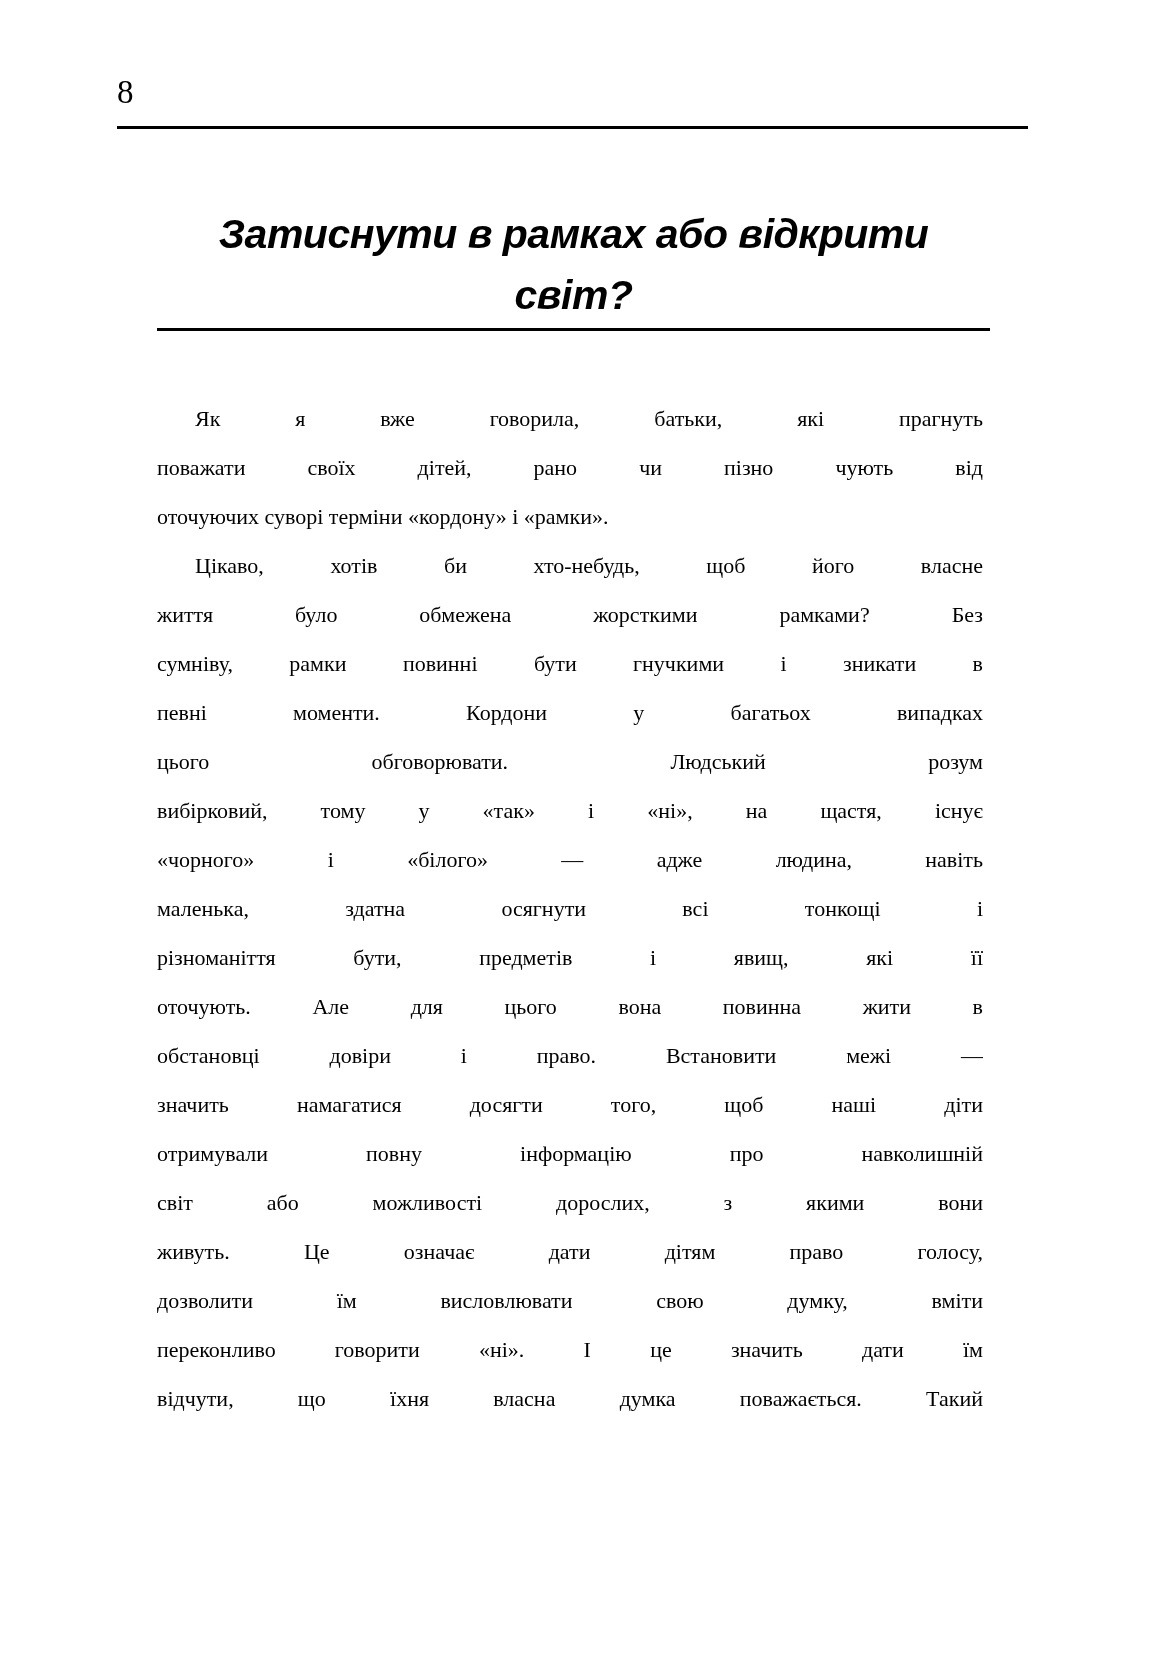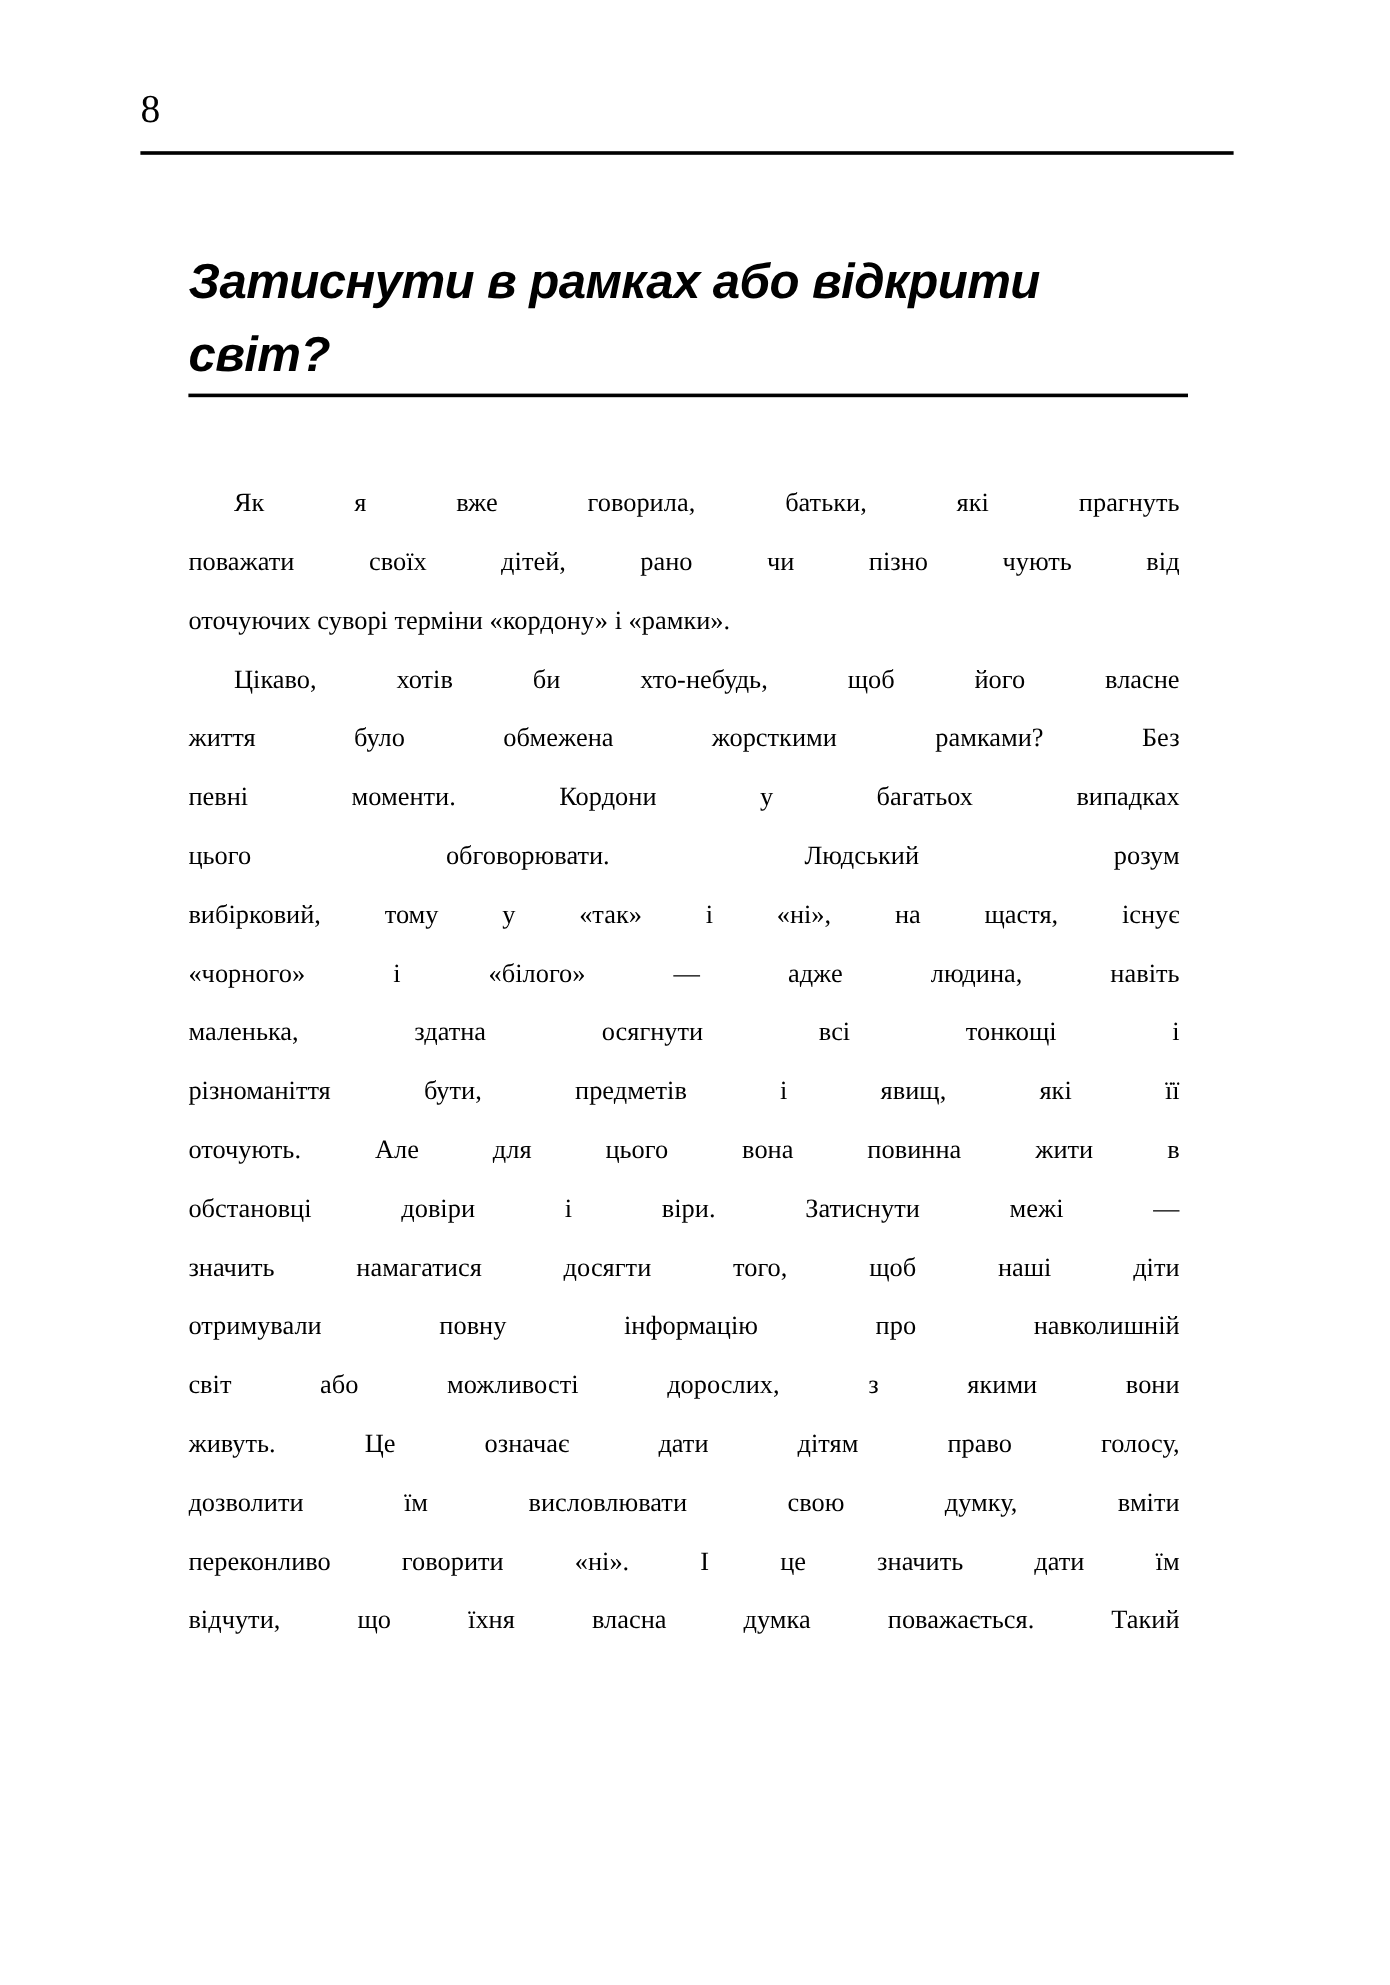--- a/index.html
+++ b/index.html
@@ -33,20 +33,21 @@
     position: absolute;
     left: 157px;
     top: 204px;
     width: 833px;
     font-family: "Liberation Sans", sans-serif;
     font-weight: bold;
     font-style: italic;
     font-size: 41px;
     line-height: 61px;
     letter-spacing: -0.5px;
+    text-align: center;
   }
   .heading-rule {
     position: absolute;
     left: 157px;
     top: 328px;
     width: 833px;
     height: 3px;
     background: #000000;
   }
   .body-text {
@@ -86,28 +87,29 @@
   </div>
 
   <div class="heading-rule"></div>
 
   <div class="body-text">
     <div class="line indent">Як я вже говорила, батьки, які прагнуть</div>
     <div class="line">поважати своїх дітей, рано чи пізно чують від</div>
     <div class="line para-end">оточуючих суворі терміни «кордону» і «рамки».</div>
     <div class="line indent">Цікаво, хотів би хто-небудь, щоб його власне</div>
     <div class="line">життя було обмежена жорсткими рамками? Без</div>
+    <div class="line">сумніву, рамки повинні бути гнучкими і зникати в</div>
     <div class="line">певні моменти. Кордони у багатьох випадках</div>
     <div class="line">цього обговорювати. Людський розум</div>
     <div class="line">вибірковий, тому у «так» і «ні», на щастя, існує</div>
     <div class="line">«чорного» і «білого» — адже людина, навіть</div>
     <div class="line">маленька, здатна осягнути всі тонкощі і</div>
     <div class="line">різноманіття бути, предметів і явищ, які її</div>
     <div class="line">оточують. Але для цього вона повинна жити в</div>
-    <div class="line">обстановці довіри і віри. Затиснути межі —</div>
+    <div class="line">обстановці довіри і право. Встановити межі —</div>
     <div class="line">значить намагатися досягти того, щоб наші діти</div>
     <div class="line">отримували повну інформацію про навколишній</div>
     <div class="line">світ або можливості дорослих, з якими вони</div>
     <div class="line">живуть. Це означає дати дітям право голосу,</div>
     <div class="line">дозволити їм висловлювати свою думку, вміти</div>
     <div class="line">переконливо говорити «ні». І це значить дати їм</div>
     <div class="line">відчути, що їхня власна думка поважається. Такий</div>
   </div>
 
 </div>

